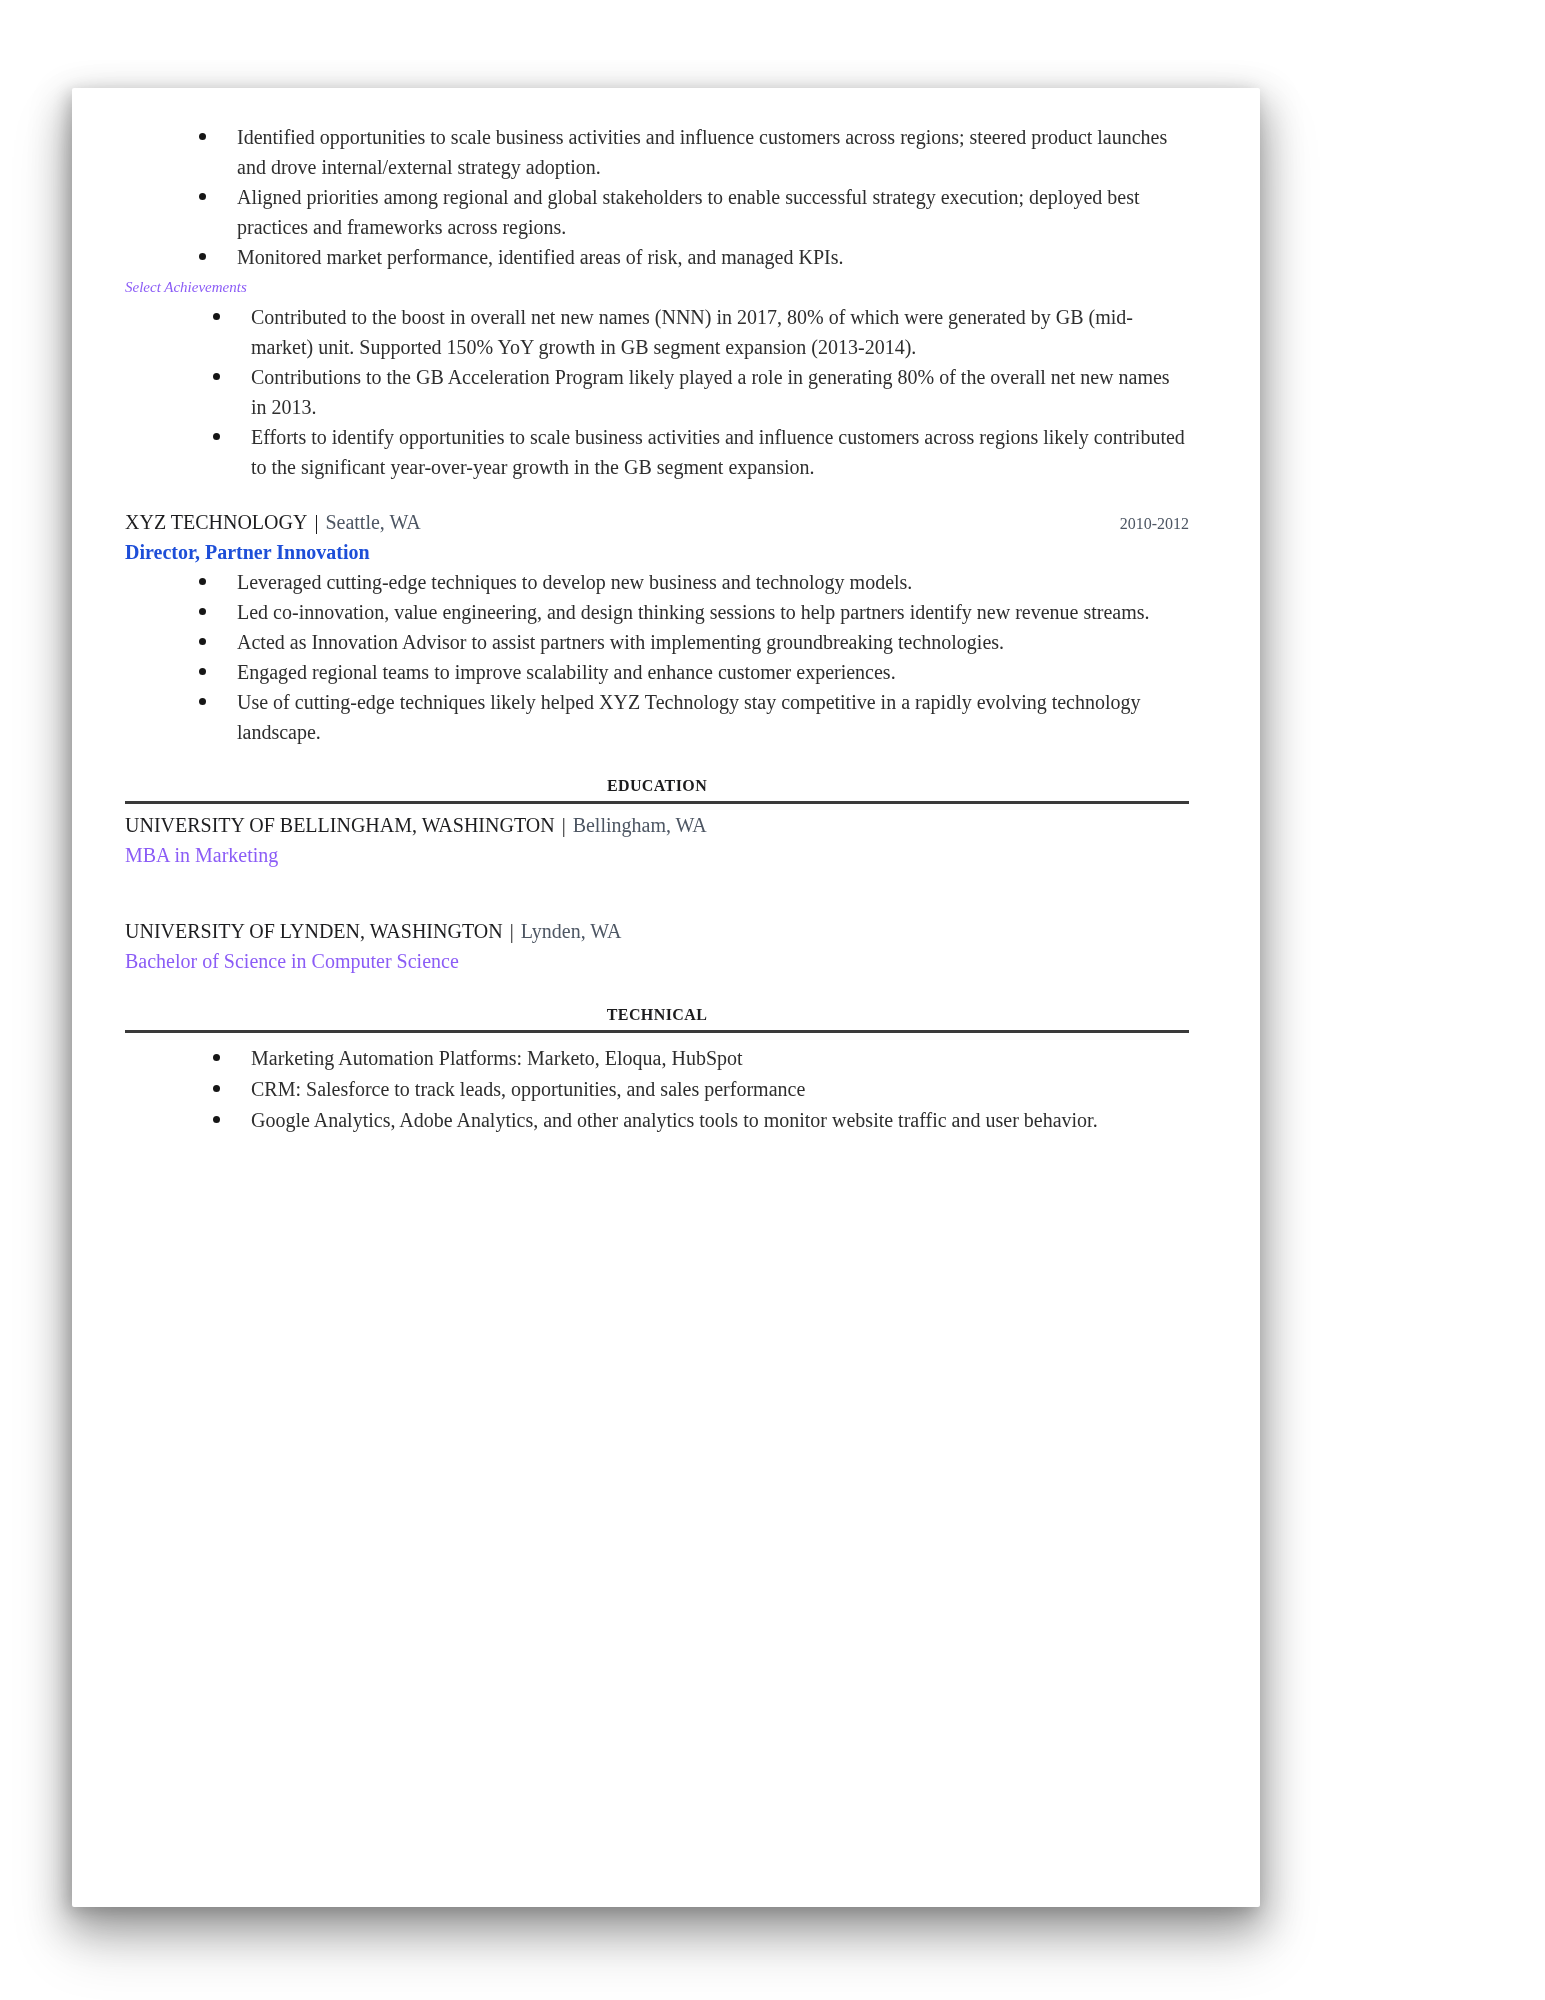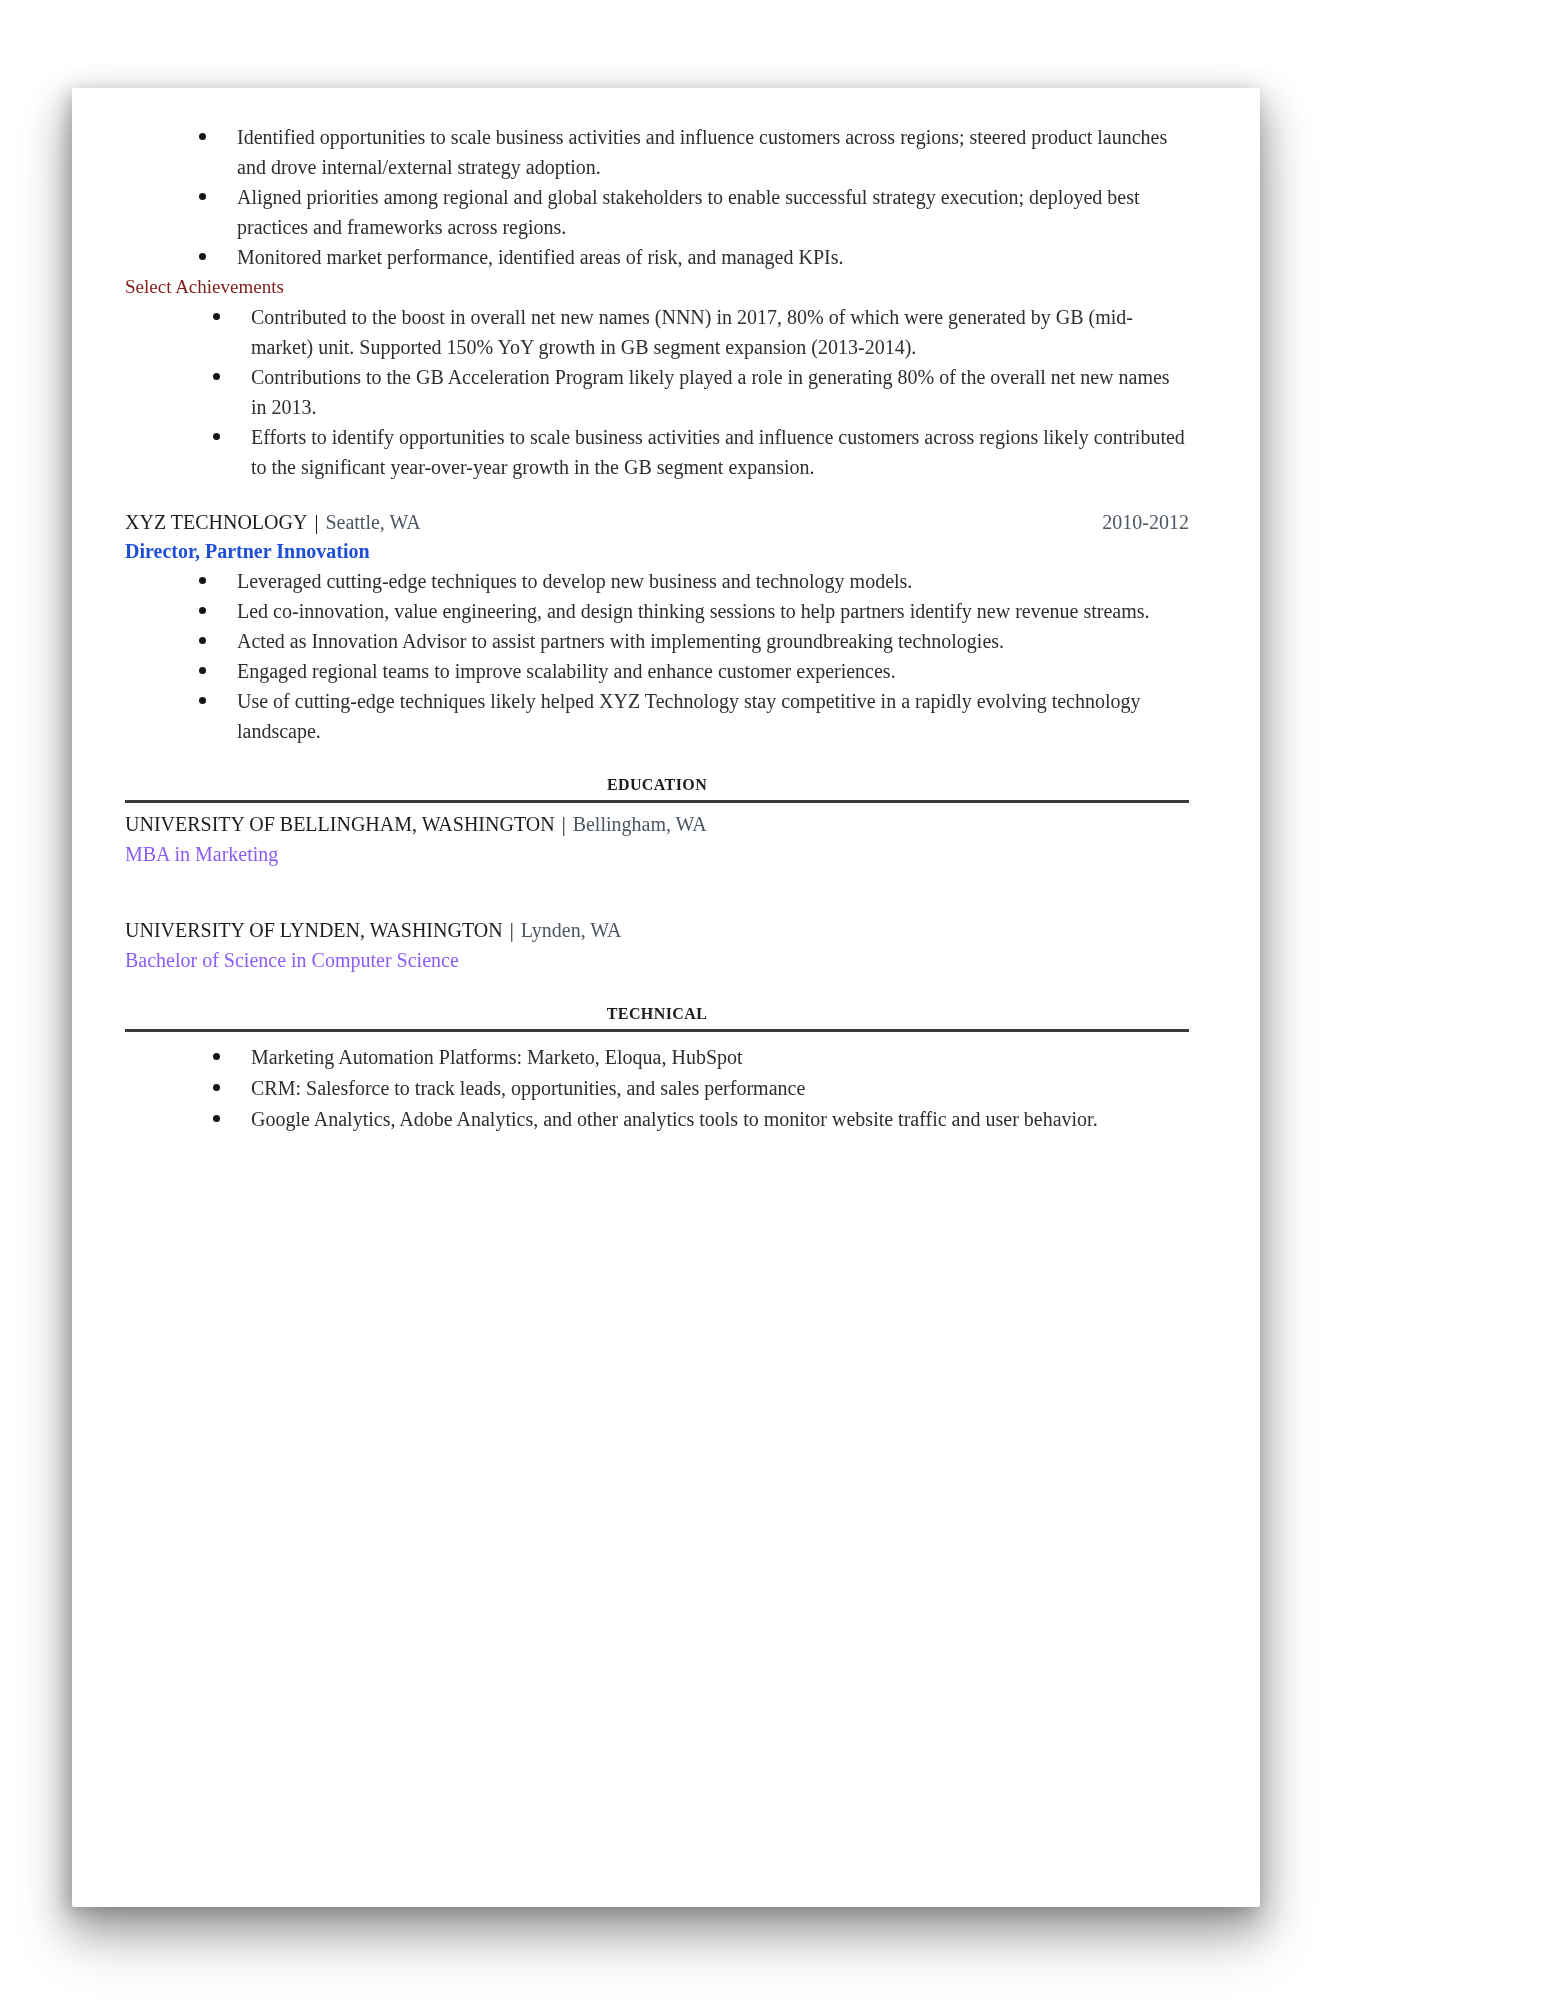--- a/index.html
+++ b/index.html
@@ -55,43 +55,44 @@
     position: absolute;
     left: 74px;
     top: 11px;
     width: 7px;
     height: 7px;
     border-radius: 50%;
     background: #161616;
   }
   ul.bullets.lvl2 .dot { left: 88px; }
   .sel-ach {
-    color: #7f1d1d;
-    font-size: 19px;
+    font-style: italic;
+    color: #8b5cf6;
+    font-size: 15px;
     line-height: 30px;
   }
   .job { margin-top: 26px; }
   .job-head-row {
     display: flex;
     justify-content: space-between;
     align-items: baseline;
     line-height: 29px;
   }
   .company, .sep {
     font-weight: normal;
     color: #1d1d1f;
   }
   .sep { margin: 0 7px; }
   .loc {
     color: #4d5663;
     font-weight: normal;
   }
   .dates {
     color: #4d5663;
-    font-size: 20px;
+    font-size: 16px;
   }
   .job-title {
     font-weight: bold;
     color: #1d4ed8;
     line-height: 29px;
   }
   .section { margin-top: 26px; }
   .sec-head {
     text-align: center;
     font-weight: bold;

